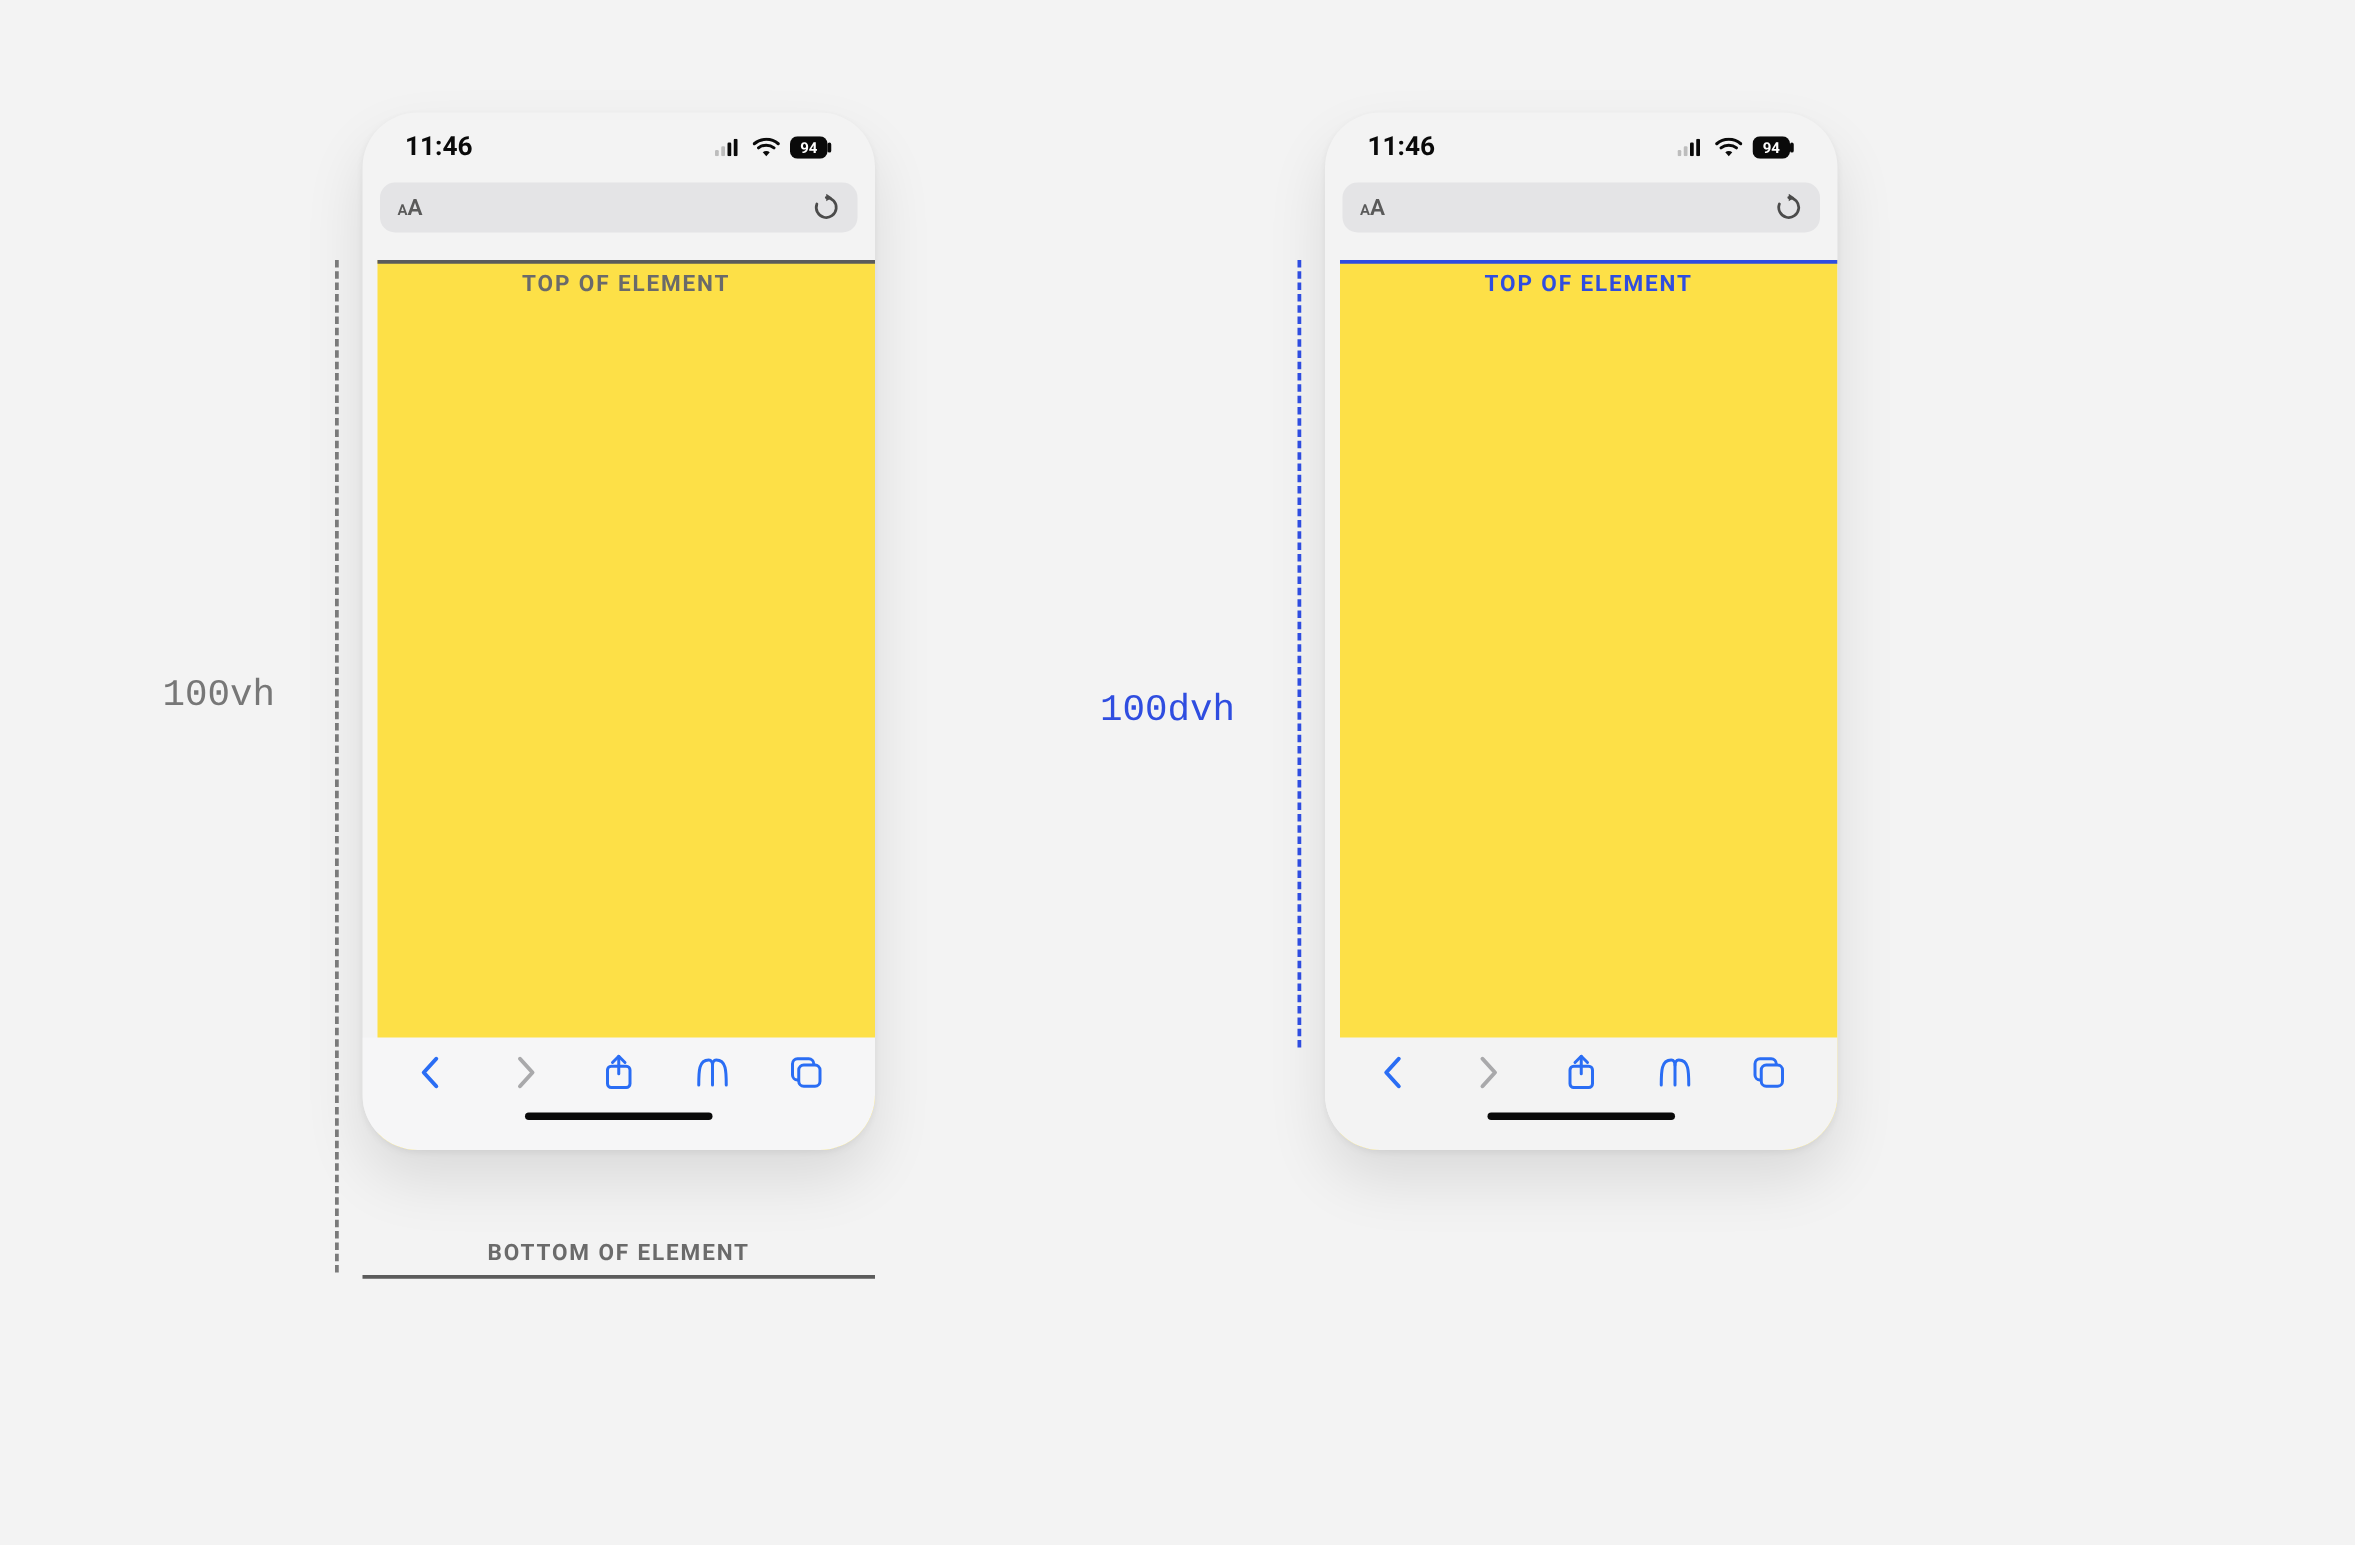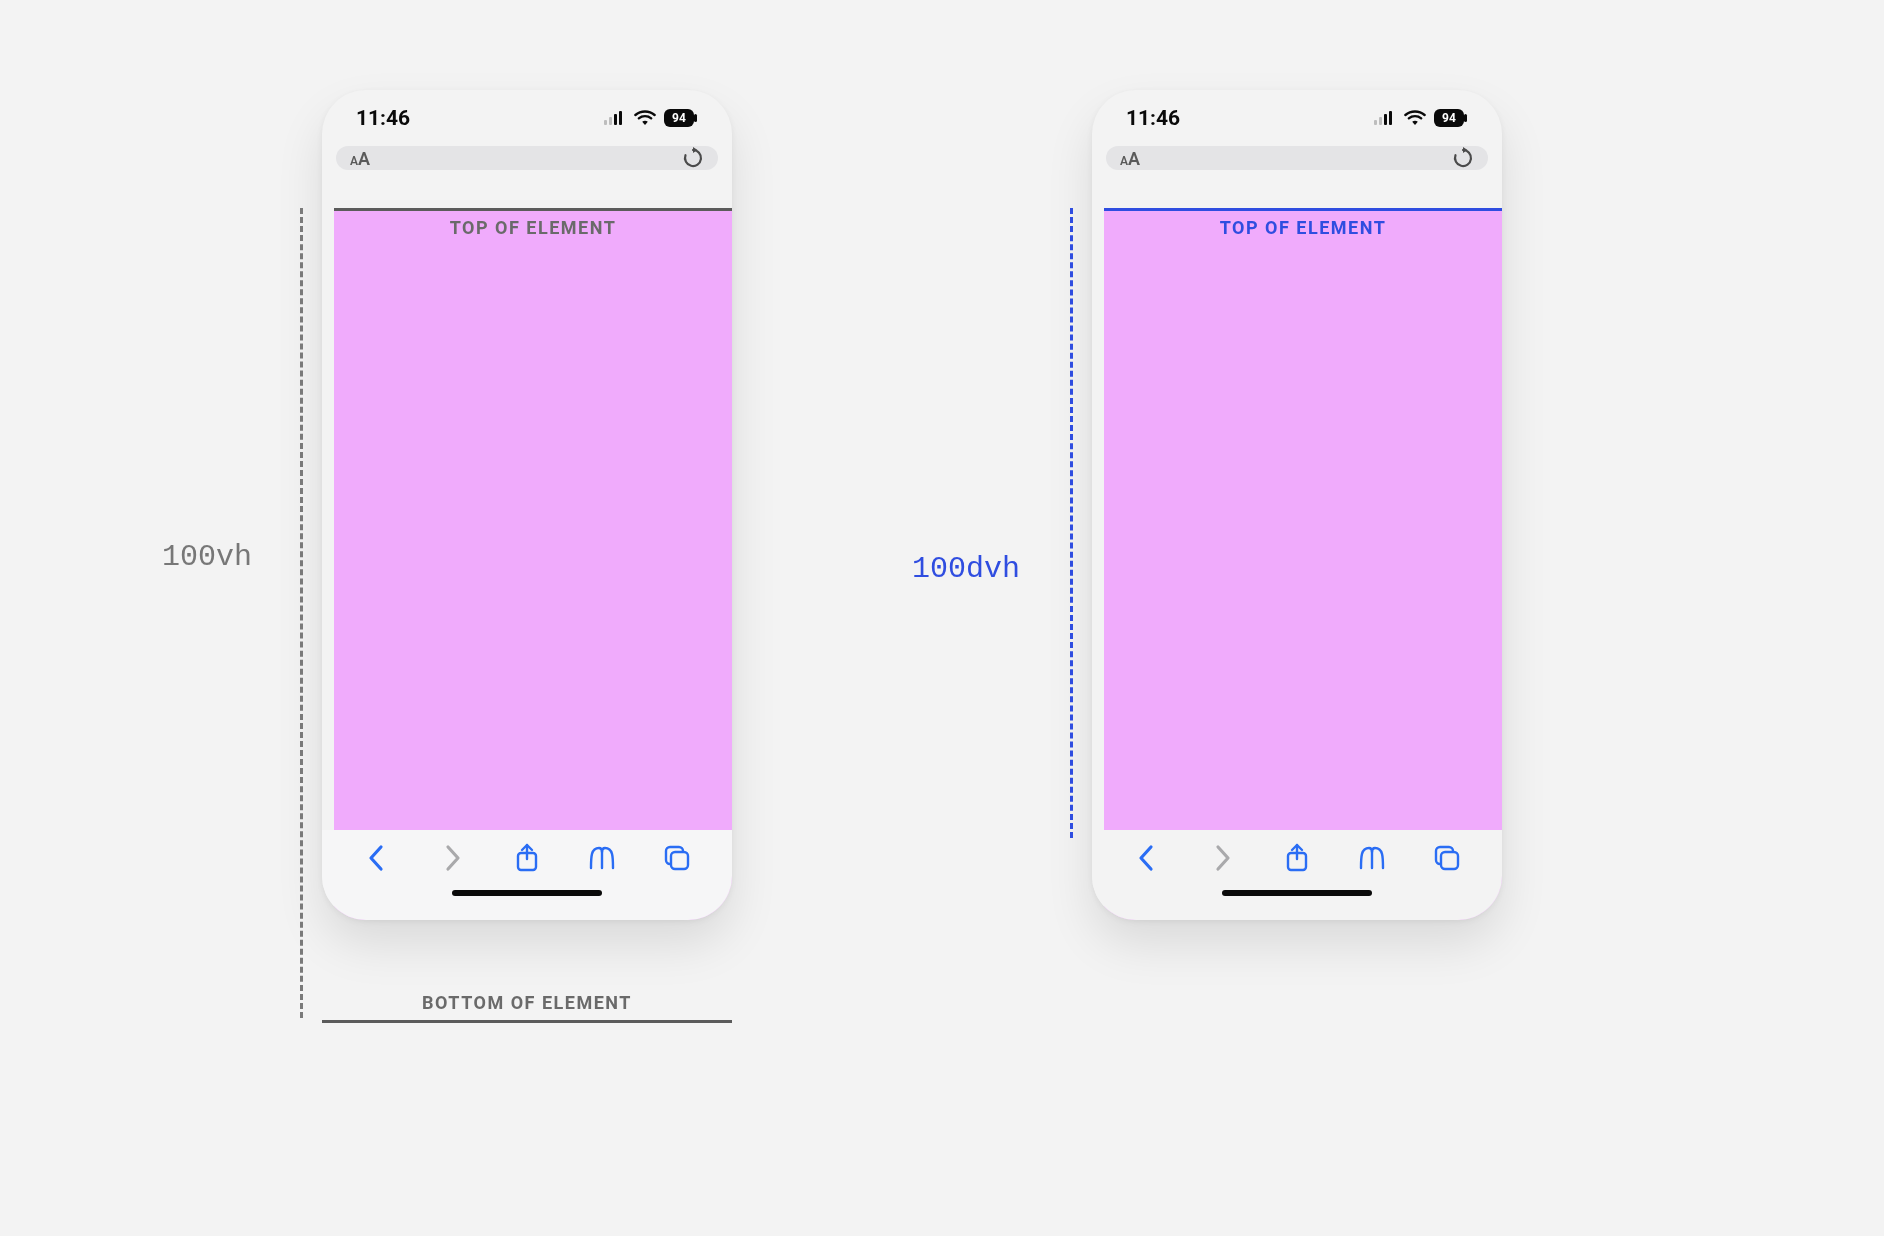--- a/index.html
+++ b/index.html
@@ -9,21 +9,20 @@
     font-family: -apple-system, BlinkMacSystemFont, "Segoe UI", Roboto, Helvetica, Arial, sans-serif;
     display: flex;
     justify-content: center;
     align-items: center;
   }
   .stage {
     width: 1884px;
     height: 1236px;
     background: #f3f3f3;
     position: relative;
-    margin-left: 32px;
   }
 
   
   .phone {
     position: absolute;
     width: 410px;
     border-radius: 44px;
     background: #f3f3f3;
     box-shadow: 0 24px 48px rgba(0,0,0,0.10), 0 2px 6px rgba(0,0,0,0.06);
     overflow: hidden;
@@ -41,38 +40,38 @@
     font-weight: 700;
     font-size: 21px;
     color: #0a0a0a;
   }
   .status-icons { display: flex; gap: 8px; align-items: center; }
   .signal-icon svg, .wifi-icon svg, .battery-icon svg { display: block; }
 
   
   .urlbar {
     margin: 0 14px 10px 14px;
-    height: 24px;
+    height: 40px;
     border-radius: 12px;
     background: #e4e4e6;
     display: flex;
     align-items: center;
     justify-content: space-between;
     padding: 0 14px;
   }
   .reader-aa { font-weight: 600; color:#5a5a5a; }
   .reader-aa .small { font-size: 12px; }
   .reader-aa .big   { font-size: 18px; }
   .reload-icon svg { display:block; }
 
   
   .element {
     position: absolute;
     left: 12px; right: 0;
-    background: #f0abfc;
+    background: #fde047;
   }
   .left  .element { top: 118px; height: 822px; border-top: 3px solid #5b5b5b; border-bottom: 3px solid #5b5b5b; }
   .right .element { top: 118px; height: 720px; border-top: 3px solid #2f4de0; border-bottom: 3px solid #2f4de0; }
 
   .element .label-top,
   .element .label-bot {
     position: absolute;
     left: 0; right: 0;
     text-align: center;
     font-weight: 700;

